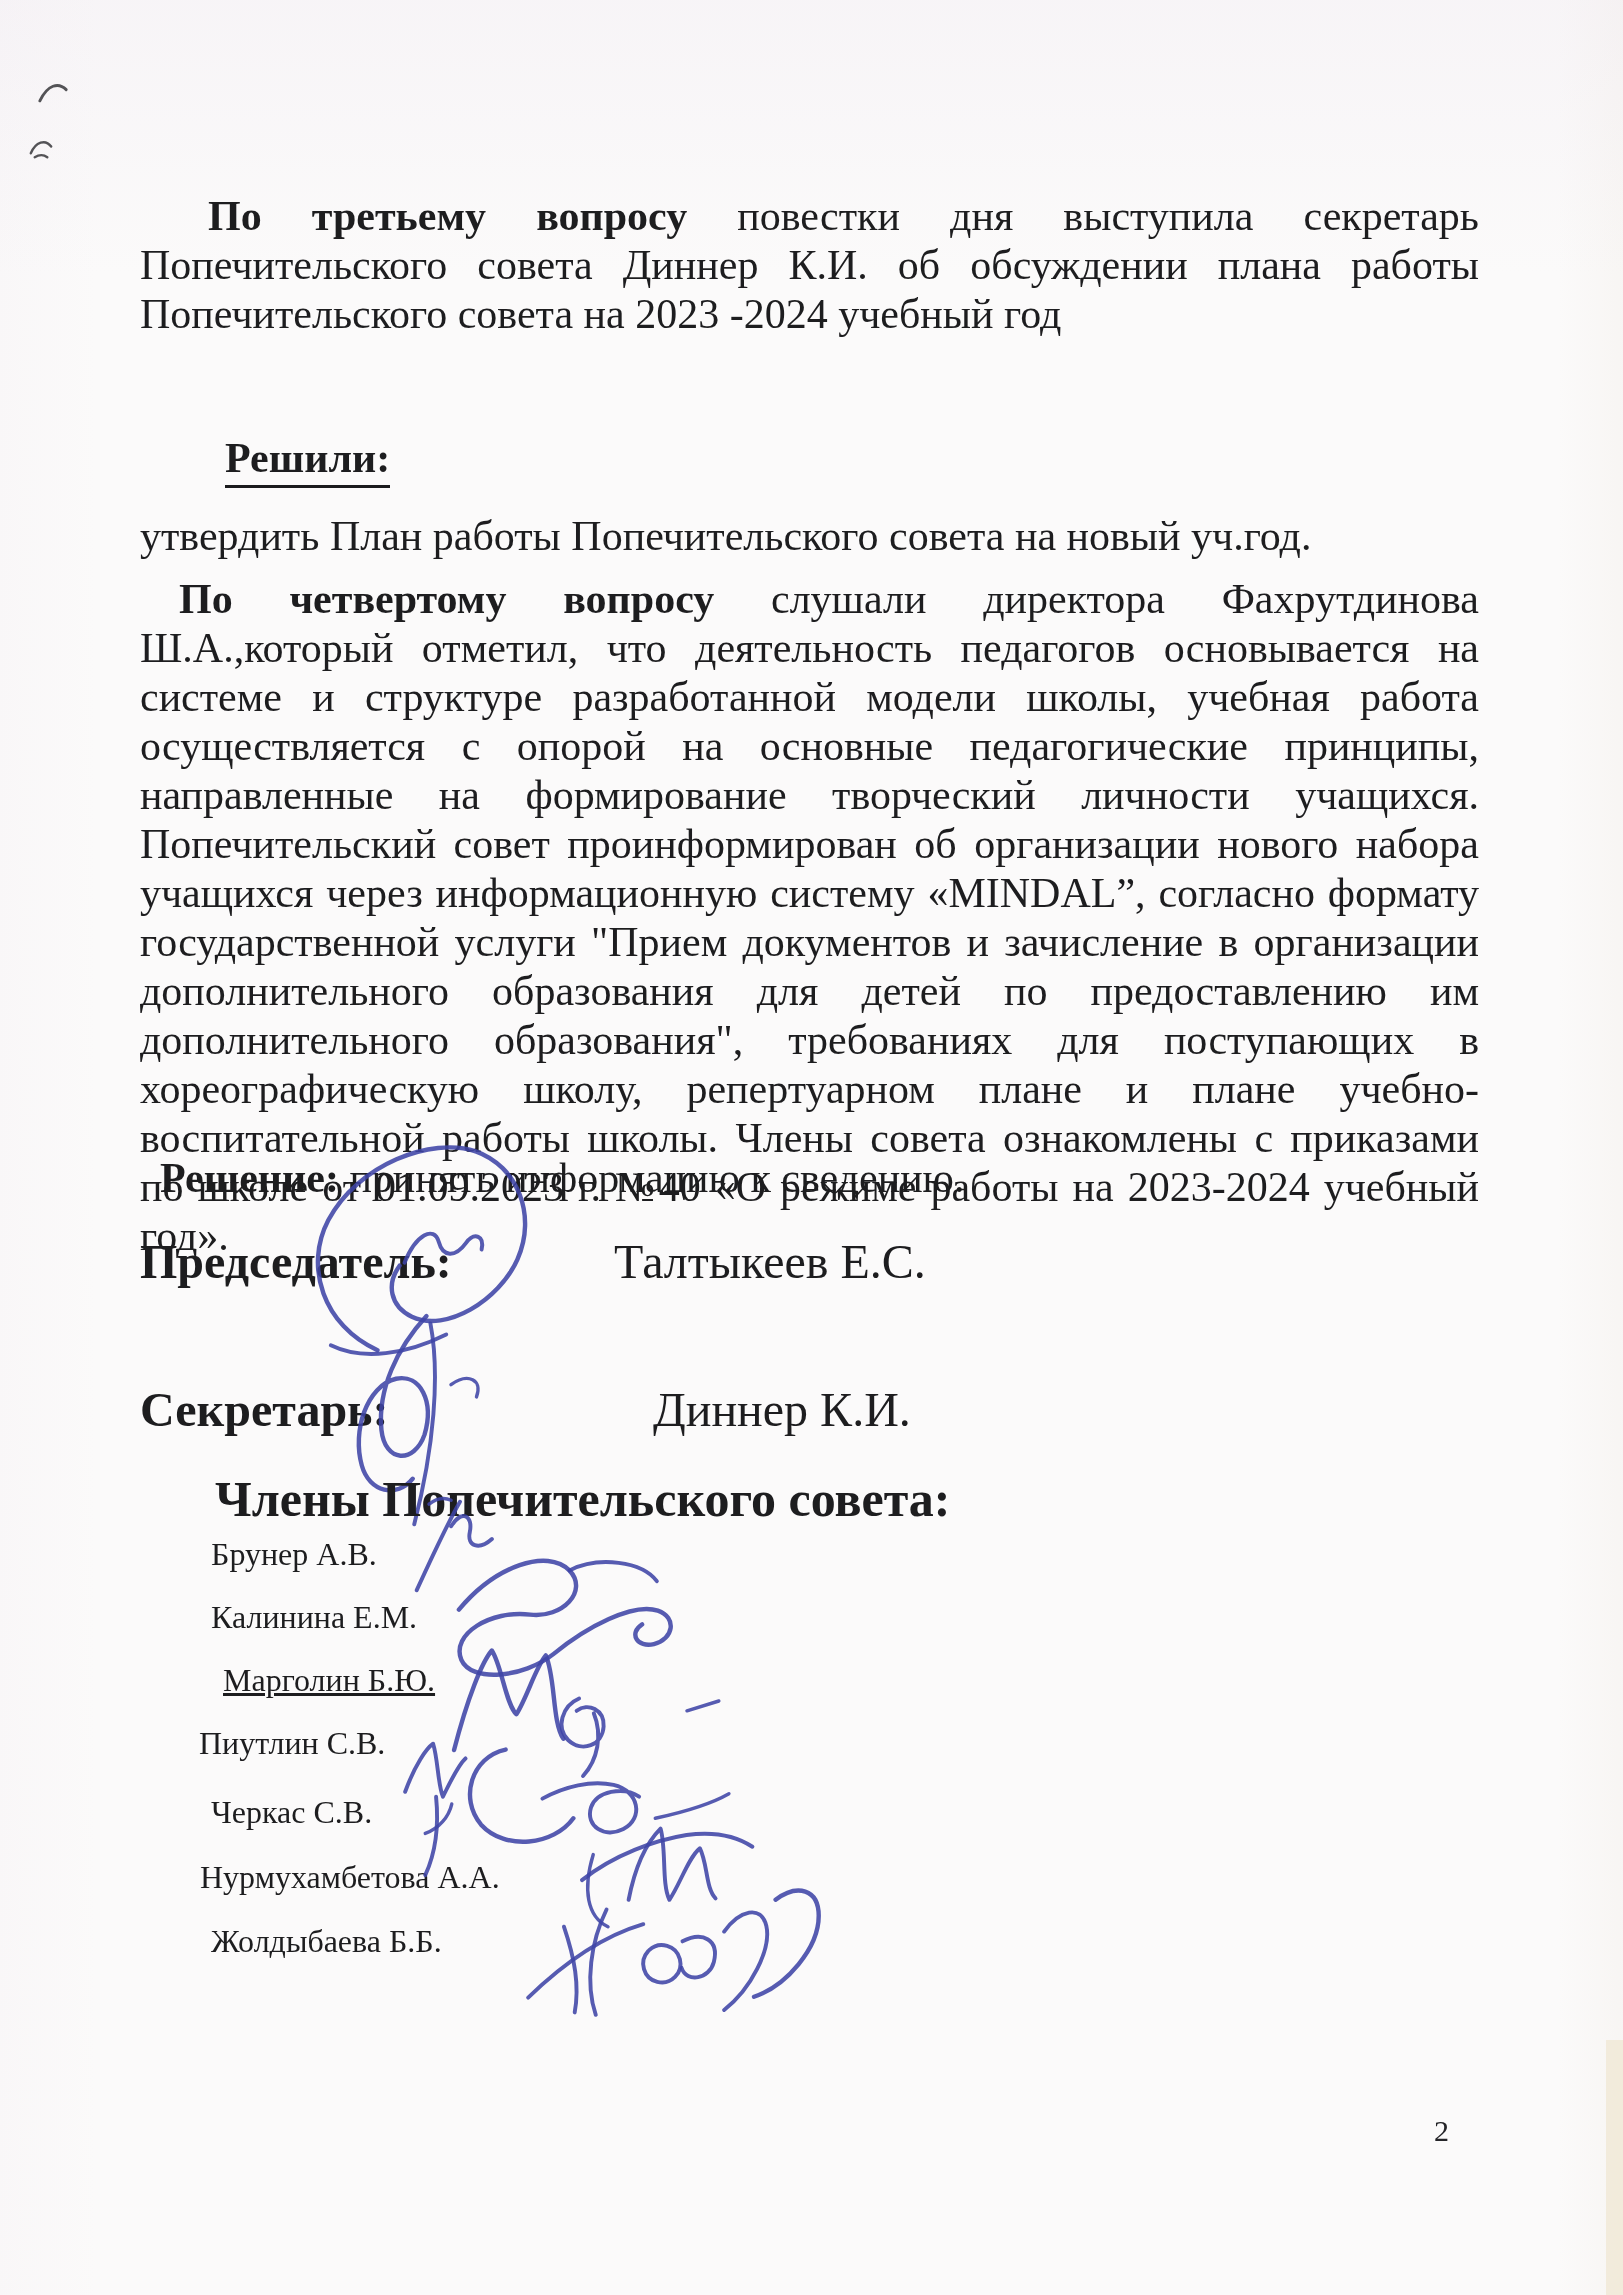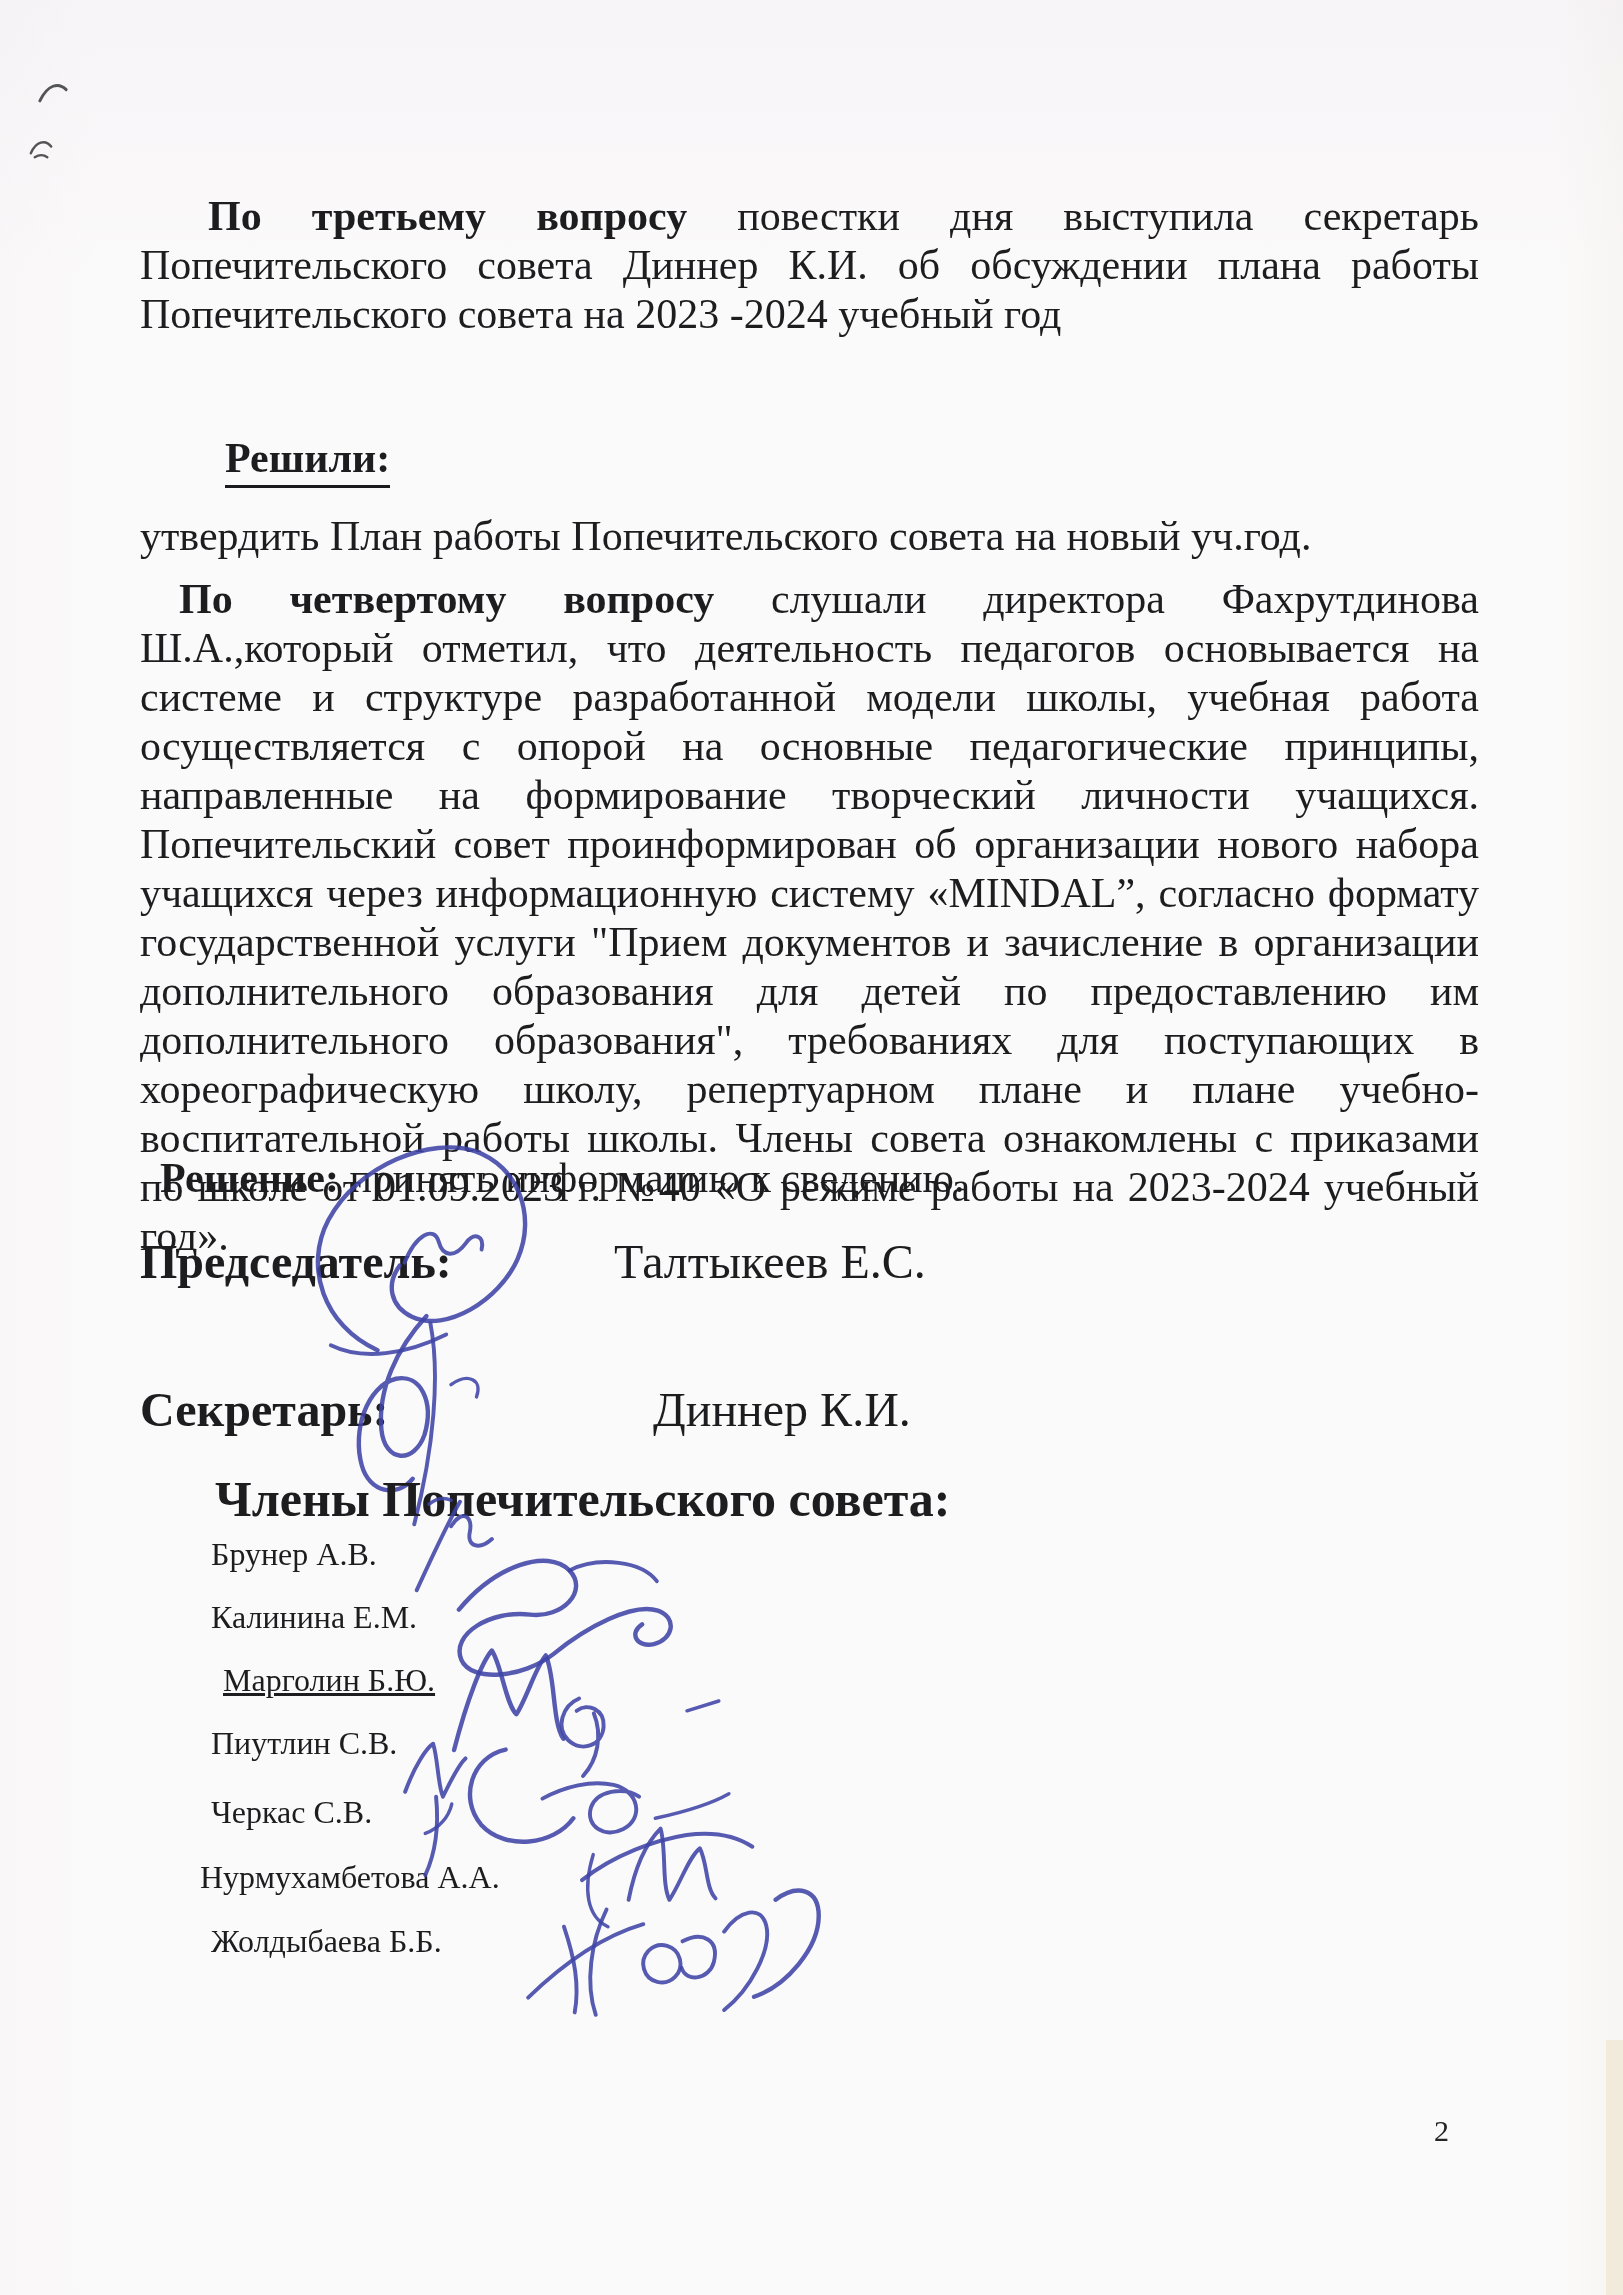--- a/index.html
+++ b/index.html
@@ -102,21 +102,21 @@
   <path d="M250 30 C 190 95 150 180 158 262 C 165 330 225 332 246 272 C 266 205 238 148 188 158 C 128 172 98 265 118 335 C 133 390 190 402 222 362" stroke-width="9"></path>
   <path d="M258 45 C 278 150 265 300 225 455" stroke-width="8"></path>
   <path d="M300 170 c 35 -25 65 -10 52 25" stroke-width="7"></path>
 </svg>
 
 <div class="members-heading block" style="left:215px;top:1475px;">Члены Попечительского совета:</div>
 
 <div class="member block" style="left:211px;top:1530px;">Брунер А.В.</div>
 <div class="member block" style="left:211px;top:1593px;">Калинина Е.М.</div>
 <div class="member block" style="left:223px;top:1656px;text-decoration:underline;">Марголин Б.Ю.</div>
-<div class="member block" style="left:211px;top:1719px;">Пиутлин С.В.</div>
+<div class="member block" style="left:199px;top:1719px;">Пиутлин С.В.</div>
 <div class="member block" style="left:211px;top:1788px;">Черкас С.В.</div>
 <div class="member block" style="left:200px;top:1853px;">Нурмухамбетова А.А.</div>
 <div class="member block" style="left:211px;top:1917px;">Жолдыбаева Б.Б.</div>
 
 <svg class="sig block" style="left:402px;top:1487px;" width="113" height="113" viewBox="0 0 230 230">
   <path d="M30 210 C 62 140 95 70 118 30" stroke-width="8"></path>
   <path d="M100 80 c 22 -35 45 -22 38 12 c -6 28 18 38 45 14" stroke-width="8"></path>
   <path d="M55 35 c 15 -12 30 -15 45 -8" stroke-width="7"></path>
 </svg>
 

